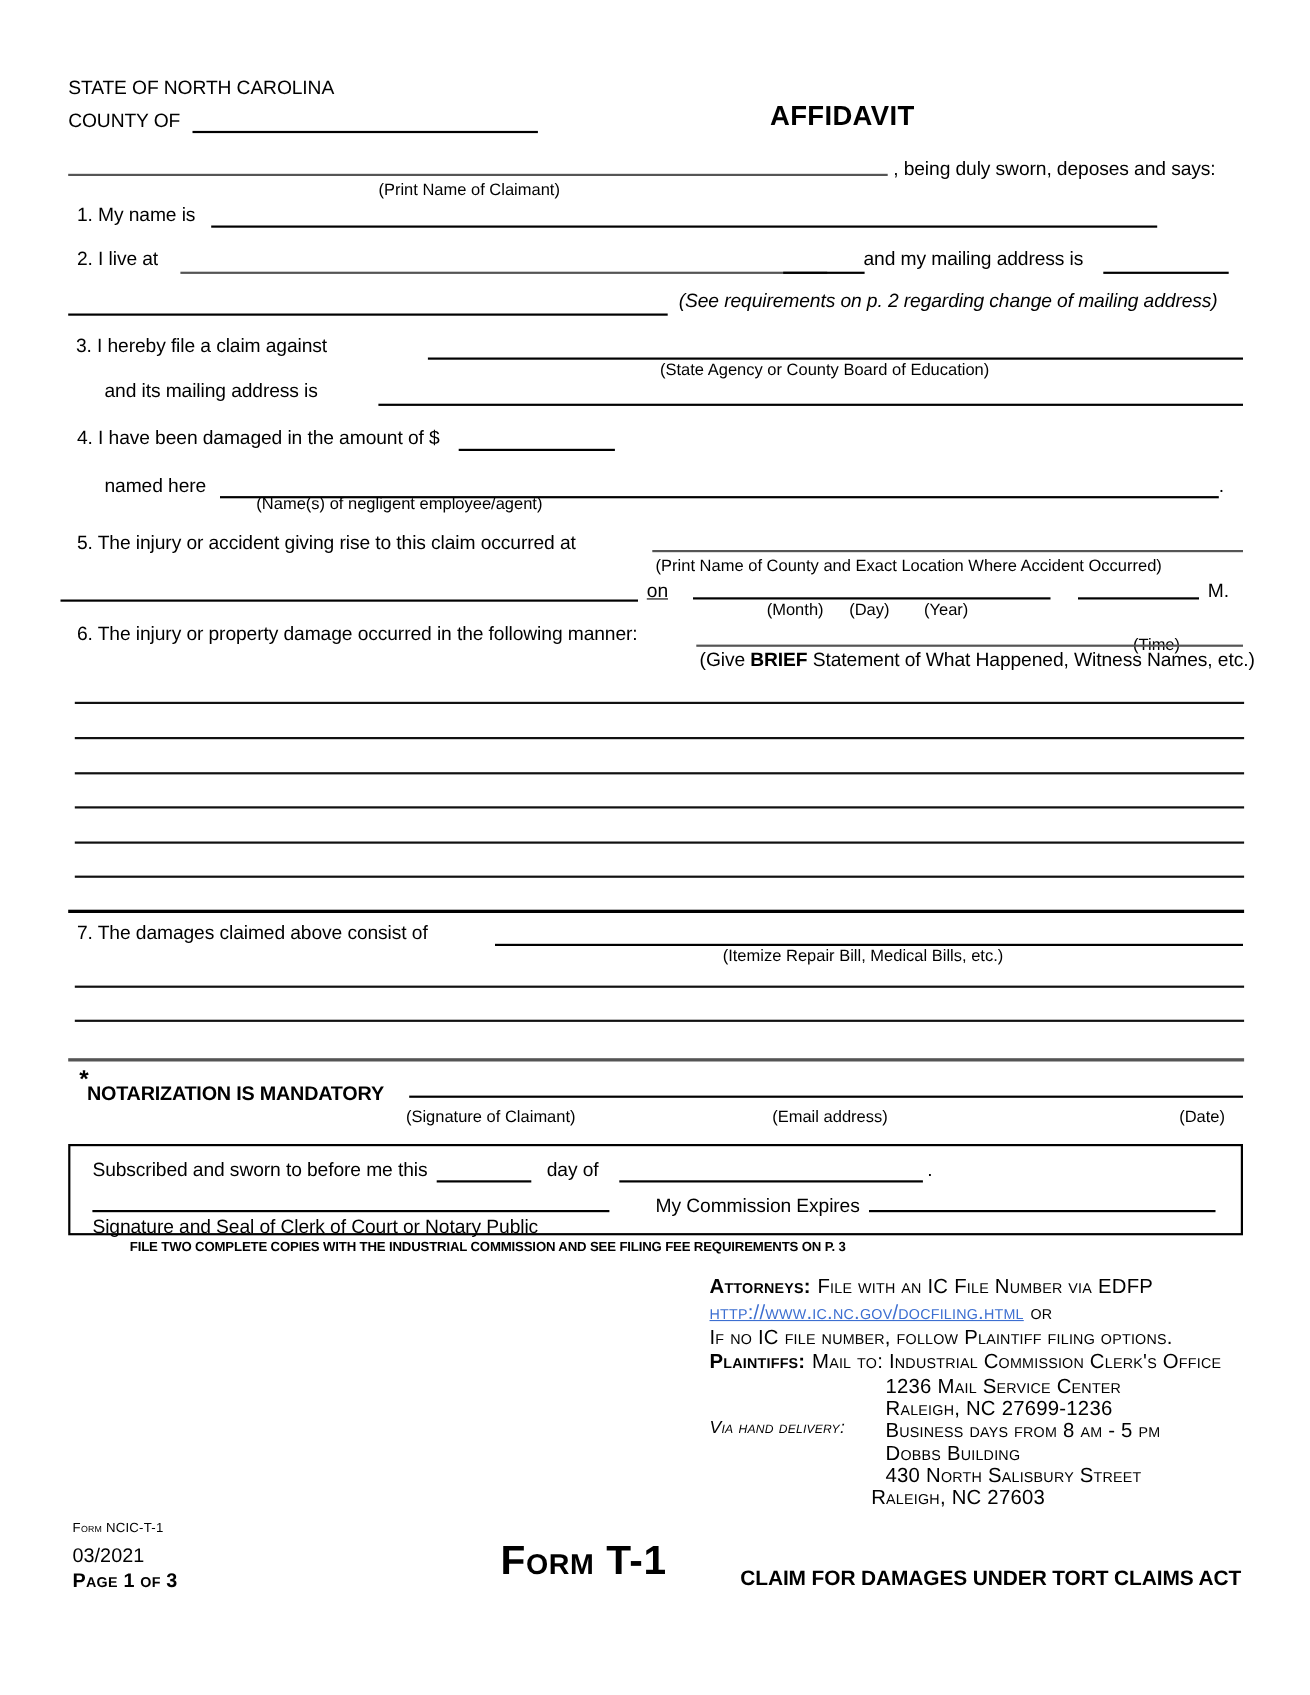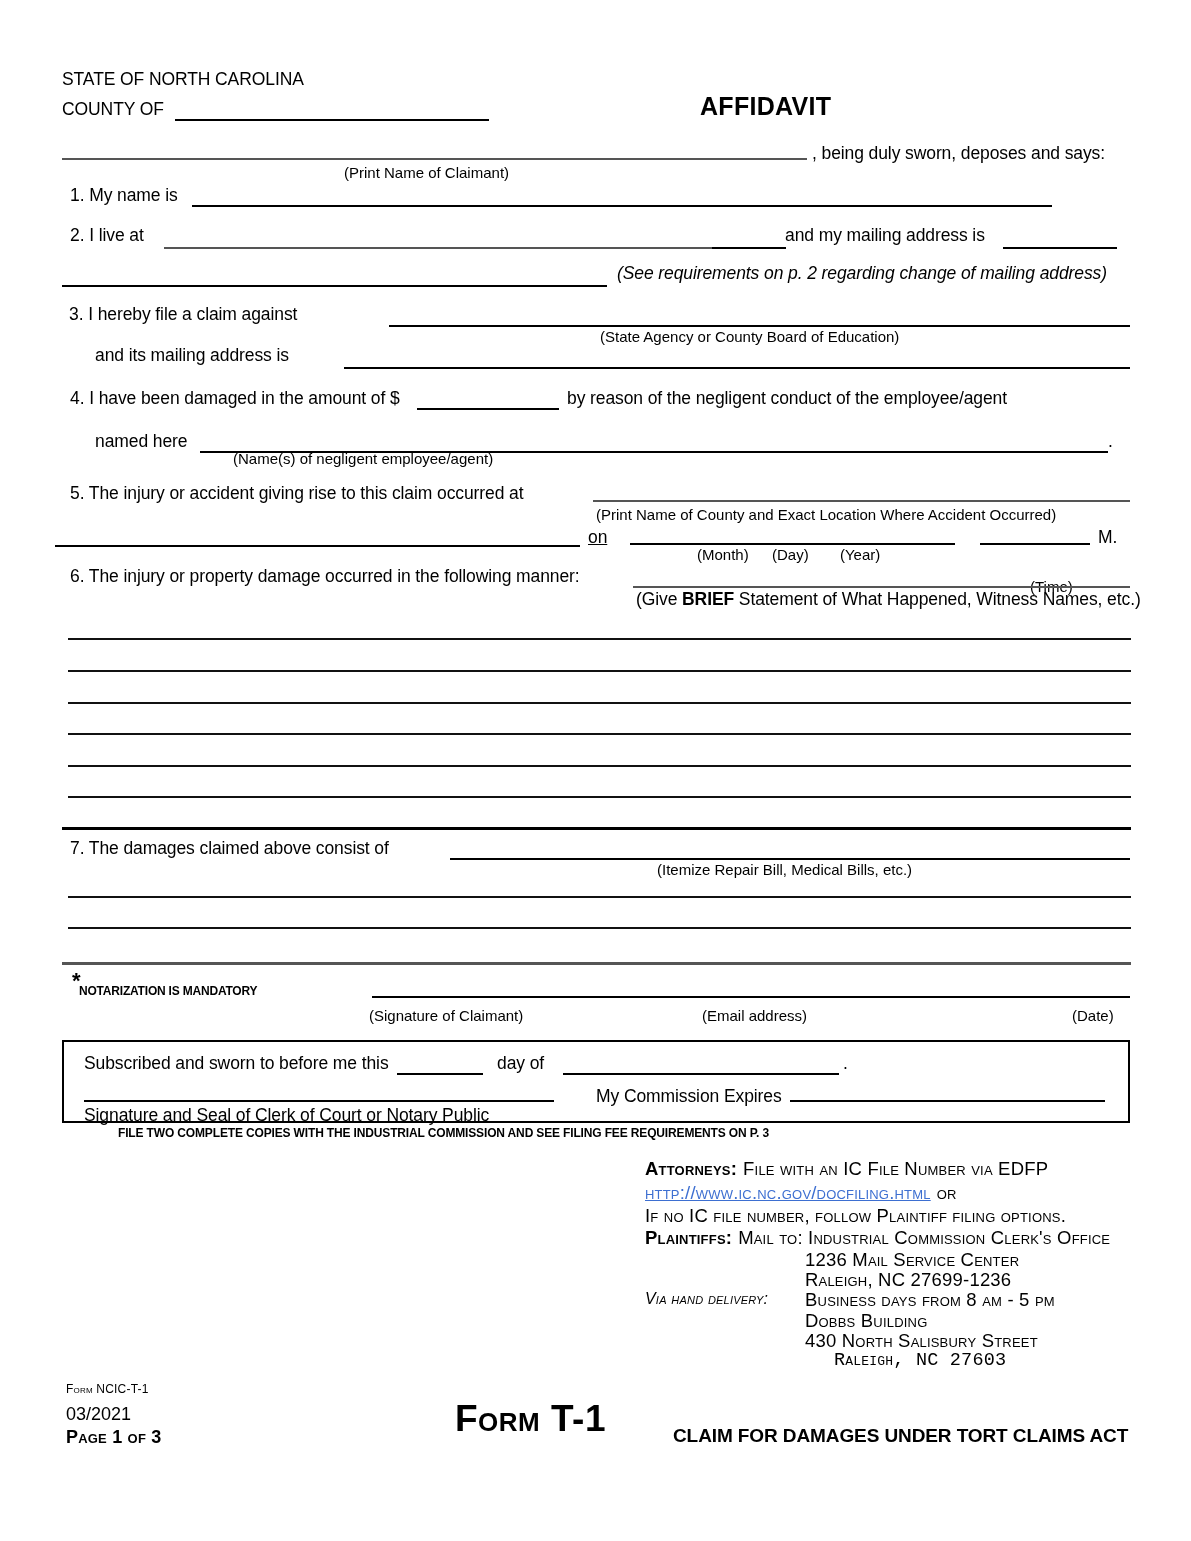--- a/index.html
+++ b/index.html
@@ -137,21 +137,20 @@
 
   <div class="abs t" style="left:55px; top:305px;margin-left:14px;">3.  I hereby file a claim against</div>
   <div class="rule" style="left:389px; top:325px; width:741px;"></div>
   <div class="abs t-sm" style="left:600px; top:328px;">(State Agency or County Board of Education)</div>
 
   <div class="abs t" style="left:95px; top:346px;">and its mailing address is</div>
   <div class="rule" style="left:344px; top:367px; width:786px;"></div>
 
   <div class="abs t" style="left:70px; top:389px;">4.  I have been damaged in the amount of $</div>
   <div class="rule" style="left:417px; top:408px; width:142px;"></div>
-  <div class="abs t" style="left:567px; top:389px;">by reason of the negligent conduct of the employee/agent</div>
 
   <div class="abs t" style="left:95px; top:432px;">named here</div>
   <div class="rule" style="left:200px; top:451px; width:908px;"></div>
   <div class="abs t" style="left:1108px; top:432px;">.</div>
   <div class="abs t-sm" style="left:233px; top:450px;">(Name(s) of negligent employee/agent)</div>
 
   <div class="abs t" style="left:70px; top:484px;">5.  The injury or accident giving rise to this claim occurred at</div>
   <div class="rule gray" style="left:593px; top:500px; width:537px;"></div>
   <div class="abs t-sm" style="left:596px; top:506px;">(Print Name of County and Exact Location Where Accident Occurred)</div>
 
@@ -179,21 +178,21 @@
 
   <div class="abs t" style="left:70px; top:839px;">7.  The damages claimed above consist of</div>
   <div class="rule" style="left:450px; top:858px; width:680px;"></div>
   <div class="abs t-sm" style="left:657px; top:861px;">(Itemize Repair Bill, Medical Bills, etc.)</div>
 
   <div class="rule thin" style="left:68px; top:896px; width:1063px;"></div>
   <div class="rule thin" style="left:68px; top:927px; width:1063px;"></div>
   <div class="rule thick gray" style="left:62px; top:962px; width:1069px; height:2.5px;"></div>
 
   <div class="abs" style="left:72px; top:968px; font-size:22px; font-weight:bold;">*</div>
-  <div class="abs" style="left:79px; top:984px; font-size:12px; font-weight:bold; letter-spacing:-0.2px;">NOTARIZATION IS MANDATORY</div>
+  <div class="abs" style="left:79px; top:984px; font-size:18px; font-weight:bold; letter-spacing:-0.2px;">NOTARIZATION IS MANDATORY</div>
   <div class="rule" style="left:372px; top:996px; width:758px;"></div>
   <div class="abs t-sm" style="left:369px; top:1007px;">(Signature of Claimant)</div>
   <div class="abs t-sm" style="left:702px; top:1007px;">(Email address)</div>
   <div class="abs t-sm" style="left:1072px; top:1007px;">(Date)</div>
 
   <div class="abs" id="notary-box"></div>
 
   <div class="abs t" style="left:84px; top:1054px;">Subscribed and sworn to before me this</div>
   <div class="rule" style="left:397px; top:1073px; width:86px;"></div>
   <div class="abs t" style="left:497px; top:1054px;">day of</div>
@@ -215,21 +214,21 @@
 
   <div class="abs sc" style="left:645px; top:1205px;">If no IC file number, follow Plaintiff filing options.</div>
 
   <div class="abs sc" style="left:805px; top:1249px;">1236 Mail Service Center</div>
   <div class="abs sc" style="left:805px; top:1269px;">Raleigh, NC 27699-1236</div>
 
   <div class="abs sc" style="left:645px; top:1290px; font-size:16px;font-style:italic;">Via hand delivery:</div>
   <div class="abs sc" style="left:805px; top:1289px;">Business days from 8 am - 5 pm</div>
   <div class="abs sc" style="left:805px; top:1310px;">Dobbs Building</div>
   <div class="abs sc" style="left:805px; top:1330px;">430 North Salisbury Street</div>
-  <div class="abs sc" style="left:834px; top:1350px;font-family:Liberation Mono, monospace;">Raleigh, NC 27603</div>
+  <div class="abs sc" style="left:792px; top:1350px;">Raleigh, NC 27603</div>
 
   <div class="abs sc" style="left:66px; top:1382px; font-size:12px;">Form NCIC-T-1</div>
   <div class="abs" style="left:66px; top:1404px; font-size:18px;">03/2021</div>
   <div class="abs sc" style="left:66px; top:1427px; font-size:18px; font-weight:bold;">Page 1 of 3</div>
 
   <div class="abs" id="form-t1">Form T-1</div>
   <div class="abs" id="footer-tagline">CLAIM FOR DAMAGES UNDER TORT CLAIMS ACT</div>
 
 </div>
 

